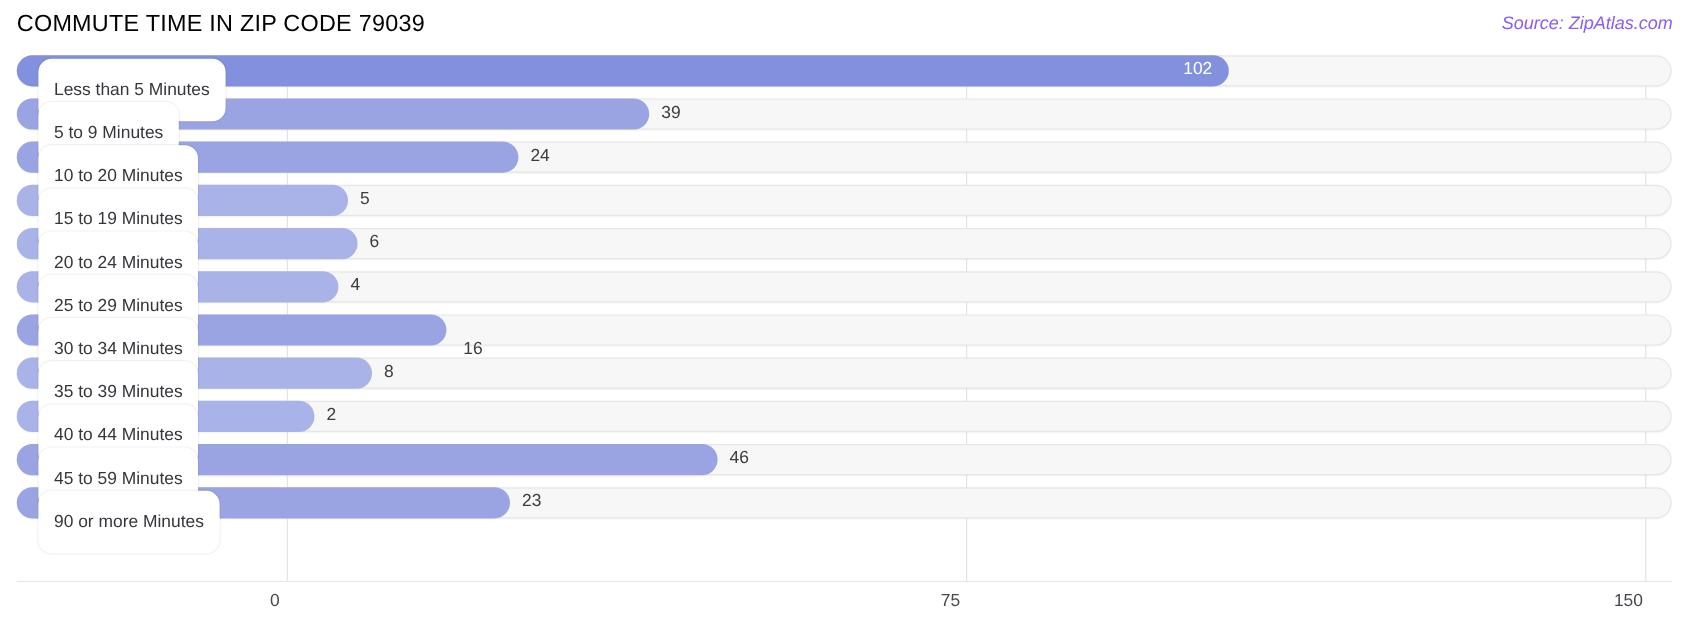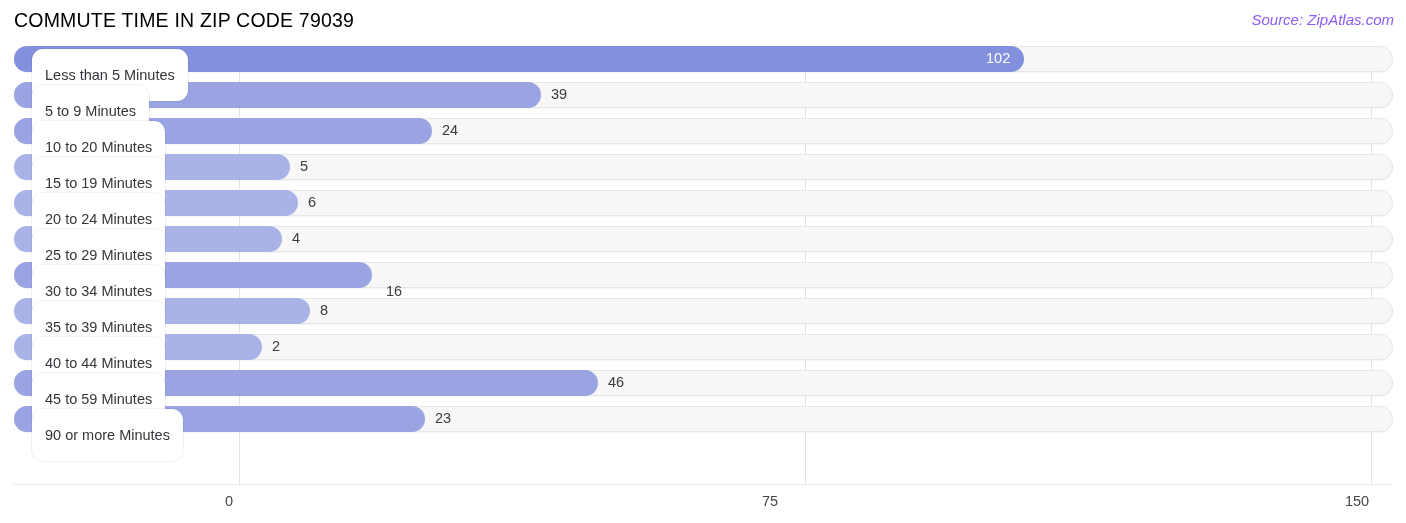--- a/index.html
+++ b/index.html
@@ -240,15 +240,15 @@
         <div class="bar mid" style="width: 411px;"></div>
         <div class="pill">90 or more Minutes</div>
         <div class="value-out" style="left: 435px;">23</div>
       </div>
     </div>
 </div>
 
 <div class="axis">
   <div class="axis-top-rule"></div>
   <div class="tick-label" style="left:229px;">0</div>
-  <div class="tick-label" style="left:770px;">75</div>
+  <div class="tick-label" style="left:792px;">75</div>
   <div class="tick-label" style="left:1357px;">150</div>
 </div>
 
 </body></html>

